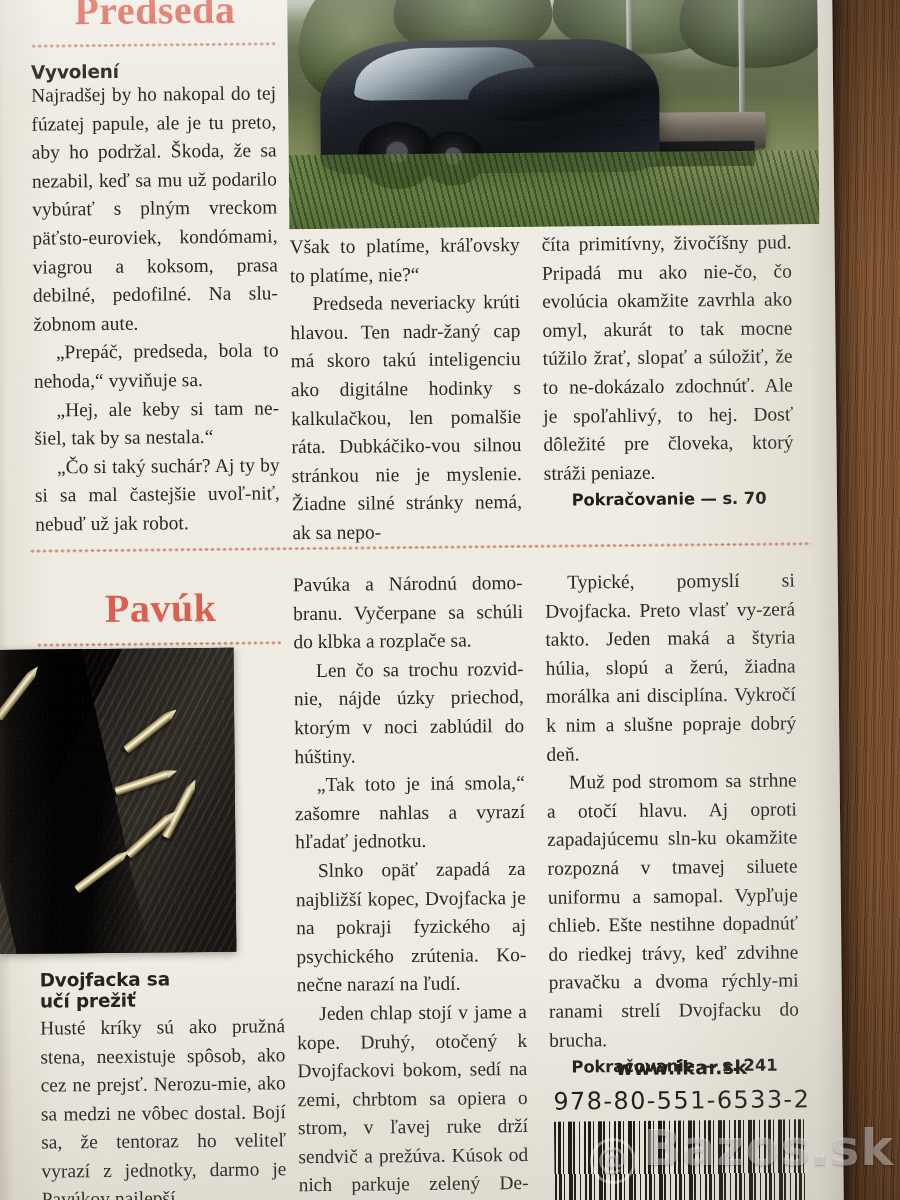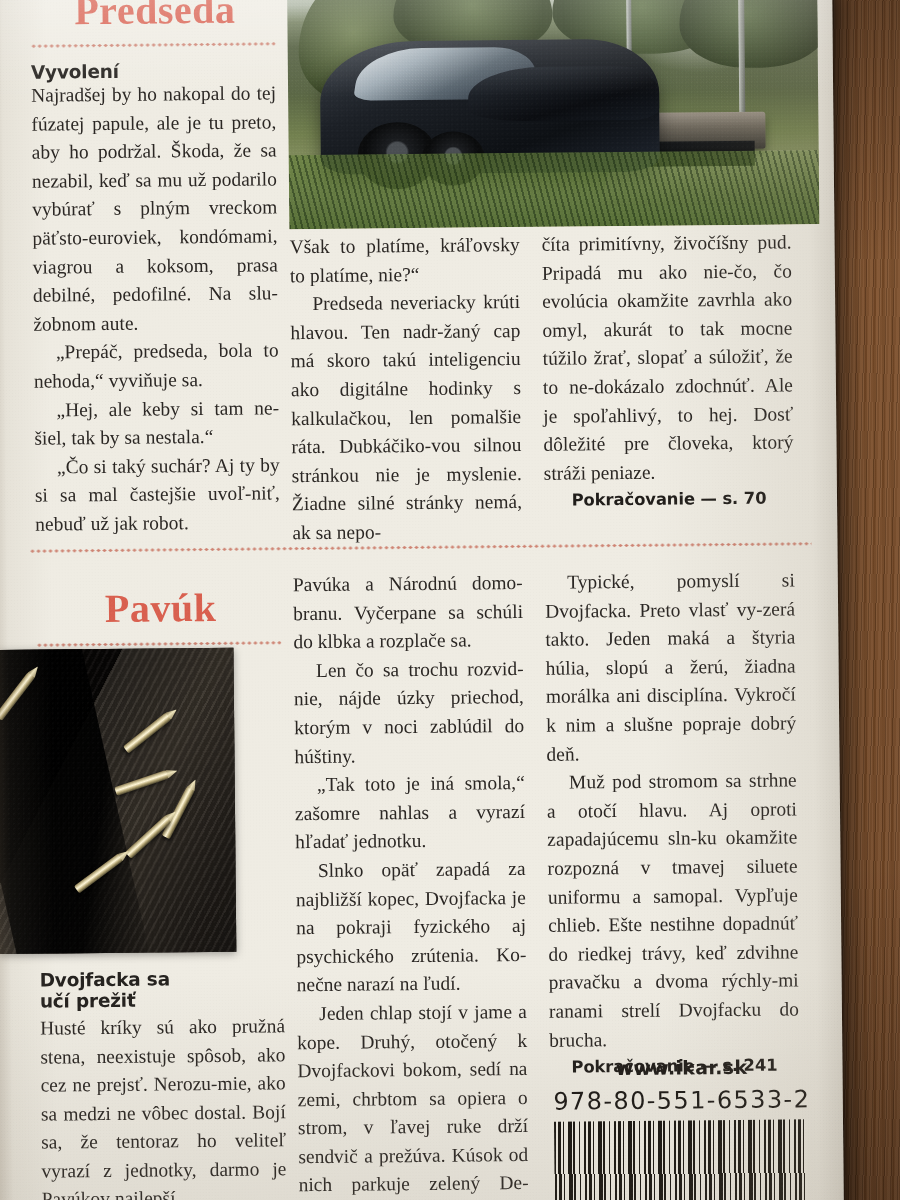--- a/index.html
+++ b/index.html
@@ -363,13 +363,16 @@
 
       <div id="barblock">
         <div class="url">www.ikar.sk</div>
         <div class="isbn">978-80-551-6533-2</div>
         <div id="barcode"></div>
       </div>
 
     </div>
   </div>
 
+  <div id="watermark">
+    <span class="at">@</span><span>Bazos.sk</span>
+  </div>
 </div>
 
 </body></html>

